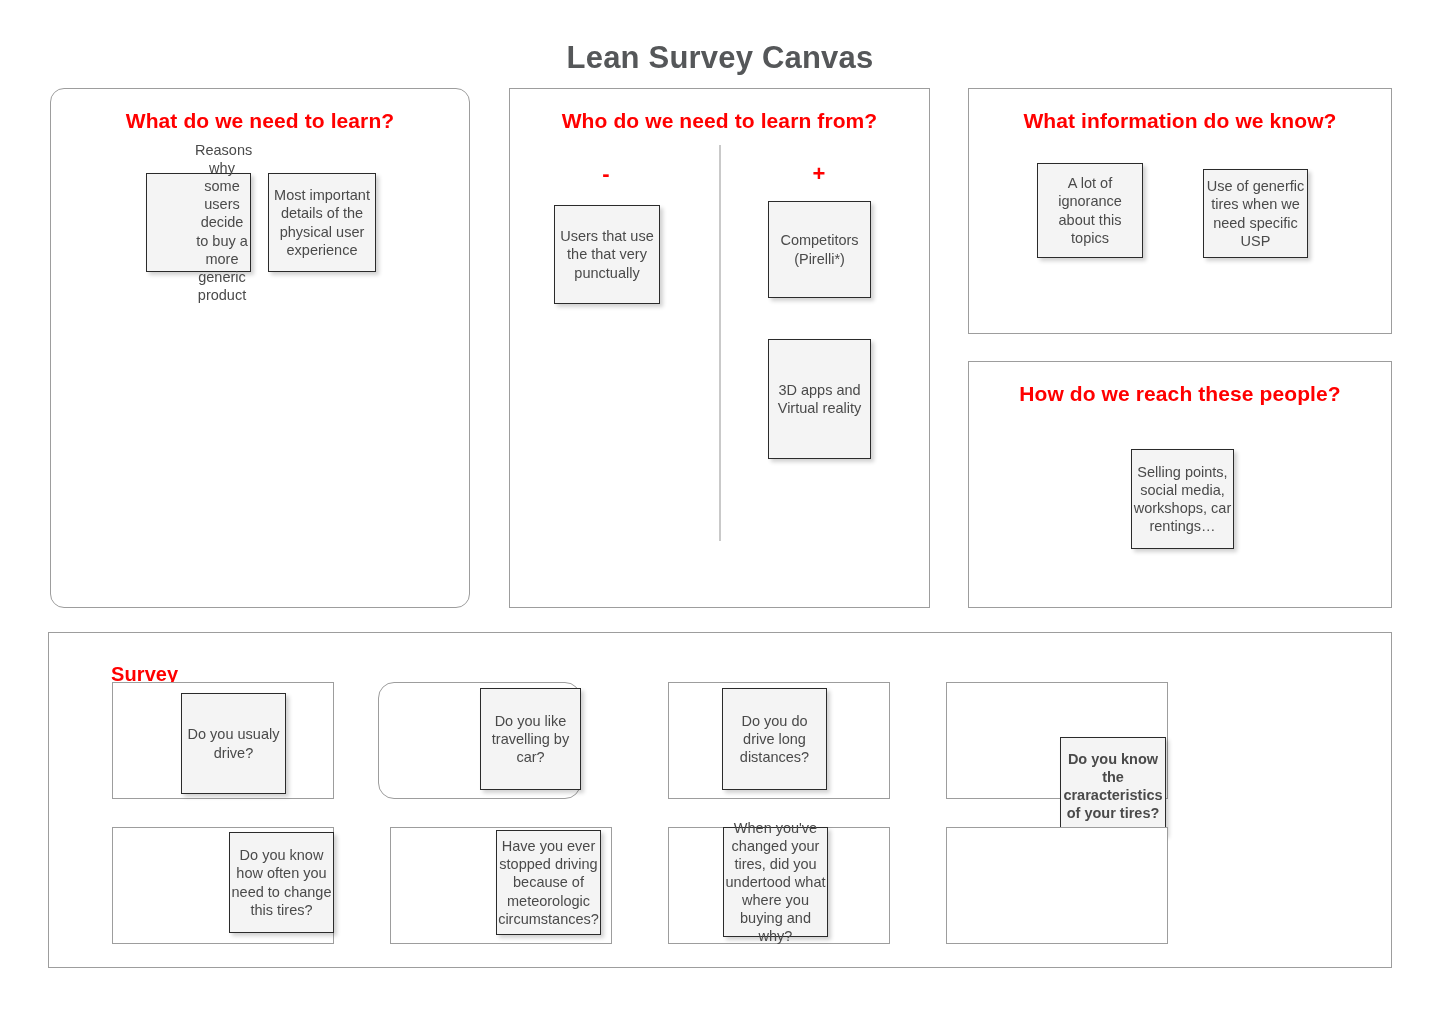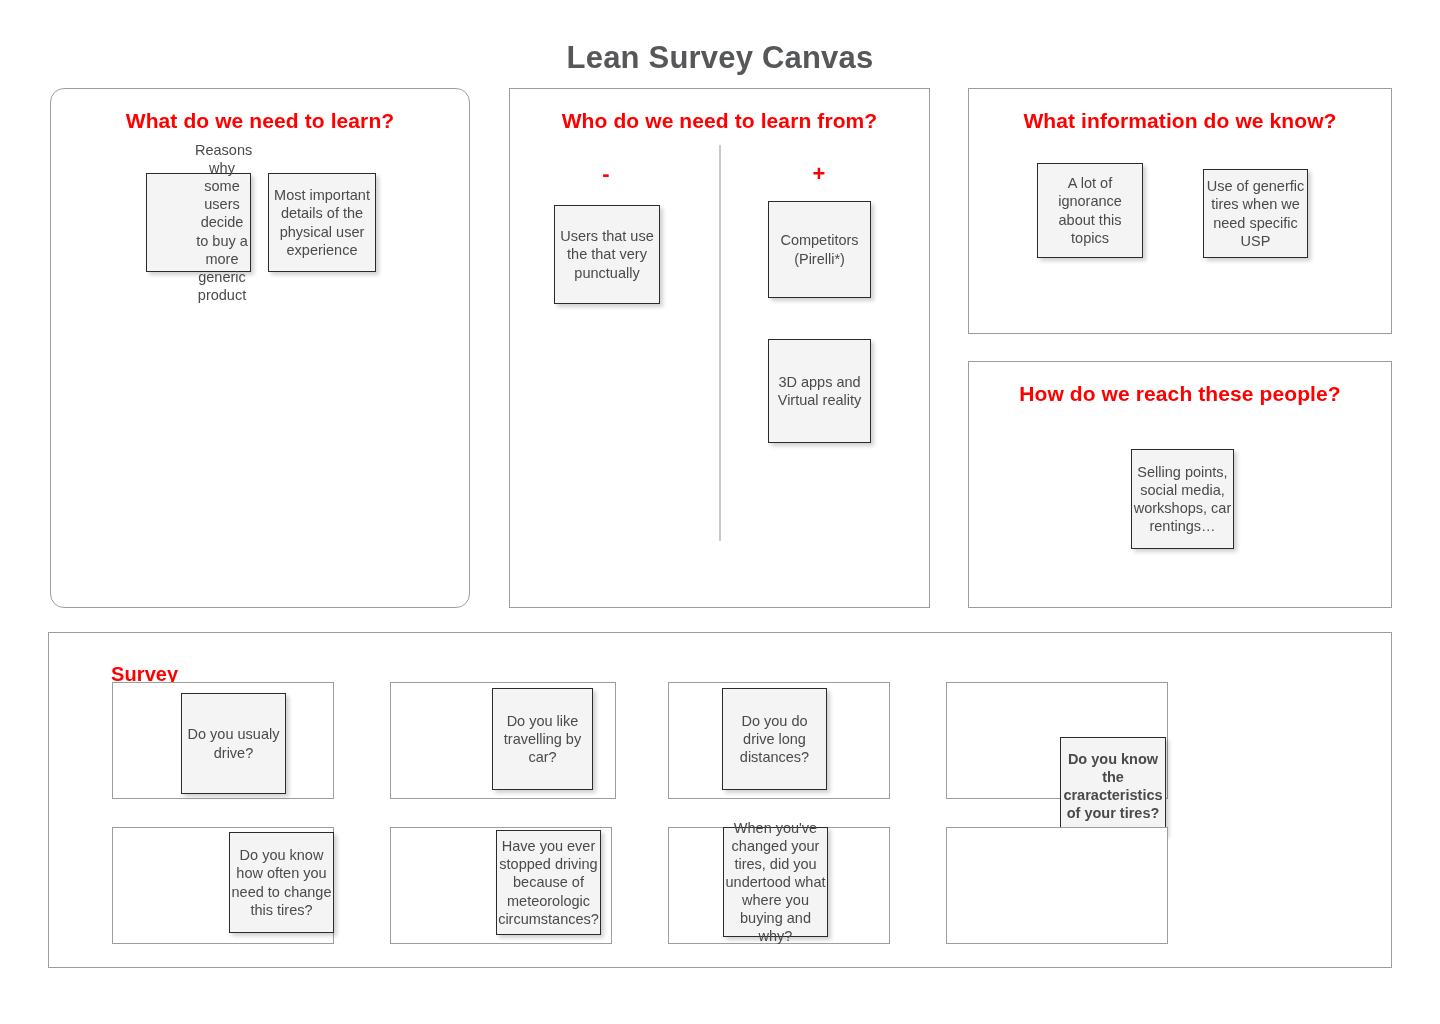--- a/index.html
+++ b/index.html
@@ -116,21 +116,21 @@
     <div class="divider-v" style="left:209px; top:56px; height:396px;"></div>
     <div class="sign" style="left:81px; top:72px;">-</div>
     <div class="sign" style="left:294px; top:72px;">+</div>
 
     <div class="note" style="left:44px; top:116px; width:106px; height:99px;">
       <span>Users that use the that very punctually</span>
     </div>
     <div class="note" style="left:258px; top:112px; width:103px; height:97px;">
       <span>Competitors (Pirelli*)</span>
     </div>
-    <div class="note" style="left:258px; top:250px; width:103px; height:104px;">
+    <div class="note" style="left:258px; top:250px; width:103px; height:120px;">
       <span>3D apps and Virtual reality</span>
     </div>
   </div>
 
   <div class="panel" style="left:968px; top:88px; width:424px; height:246px;">
     <div class="panel-title">What information do we know?</div>
     <div class="note" style="left:68px; top:74px; width:106px; height:95px;">
       <span>A lot of ignorance about this topics</span>
     </div>
     <div class="note" style="left:234px; top:80px; width:105px; height:89px;">
@@ -146,21 +146,21 @@
   </div>
 
   <div class="panel" style="left:48px; top:632px; width:1344px; height:336px;">
     <div class="panel-title left-align" style="top:18px; padding-left:62px; font-size:20px;">Survey</div>
 
     <div class="survey-cell" style="left:63px; top:49px; width:222px; height:117px;">
       <div class="note" style="left:68px; top:10px; width:105px; height:101px;">
         <span>Do you usualy drive?</span>
       </div>
     </div>
-    <div class="survey-cell" style="left:341px; top:49px; width:226px; height:117px;">
+    <div class="survey-cell" style="left:329px; top:49px; width:203px; height:117px;border-radius:16px;">
       <div class="note" style="left:101px; top:5px; width:101px; height:102px;">
         <span>Do you like travelling by car?</span>
       </div>
     </div>
     <div class="survey-cell" style="left:619px; top:49px; width:222px; height:117px;">
       <div class="note" style="left:53px; top:5px; width:105px; height:102px;">
         <span>Do you do drive long distances?</span>
       </div>
     </div>
     <div class="survey-cell" style="left:897px; top:49px; width:222px; height:117px;font-weight:bold;">

